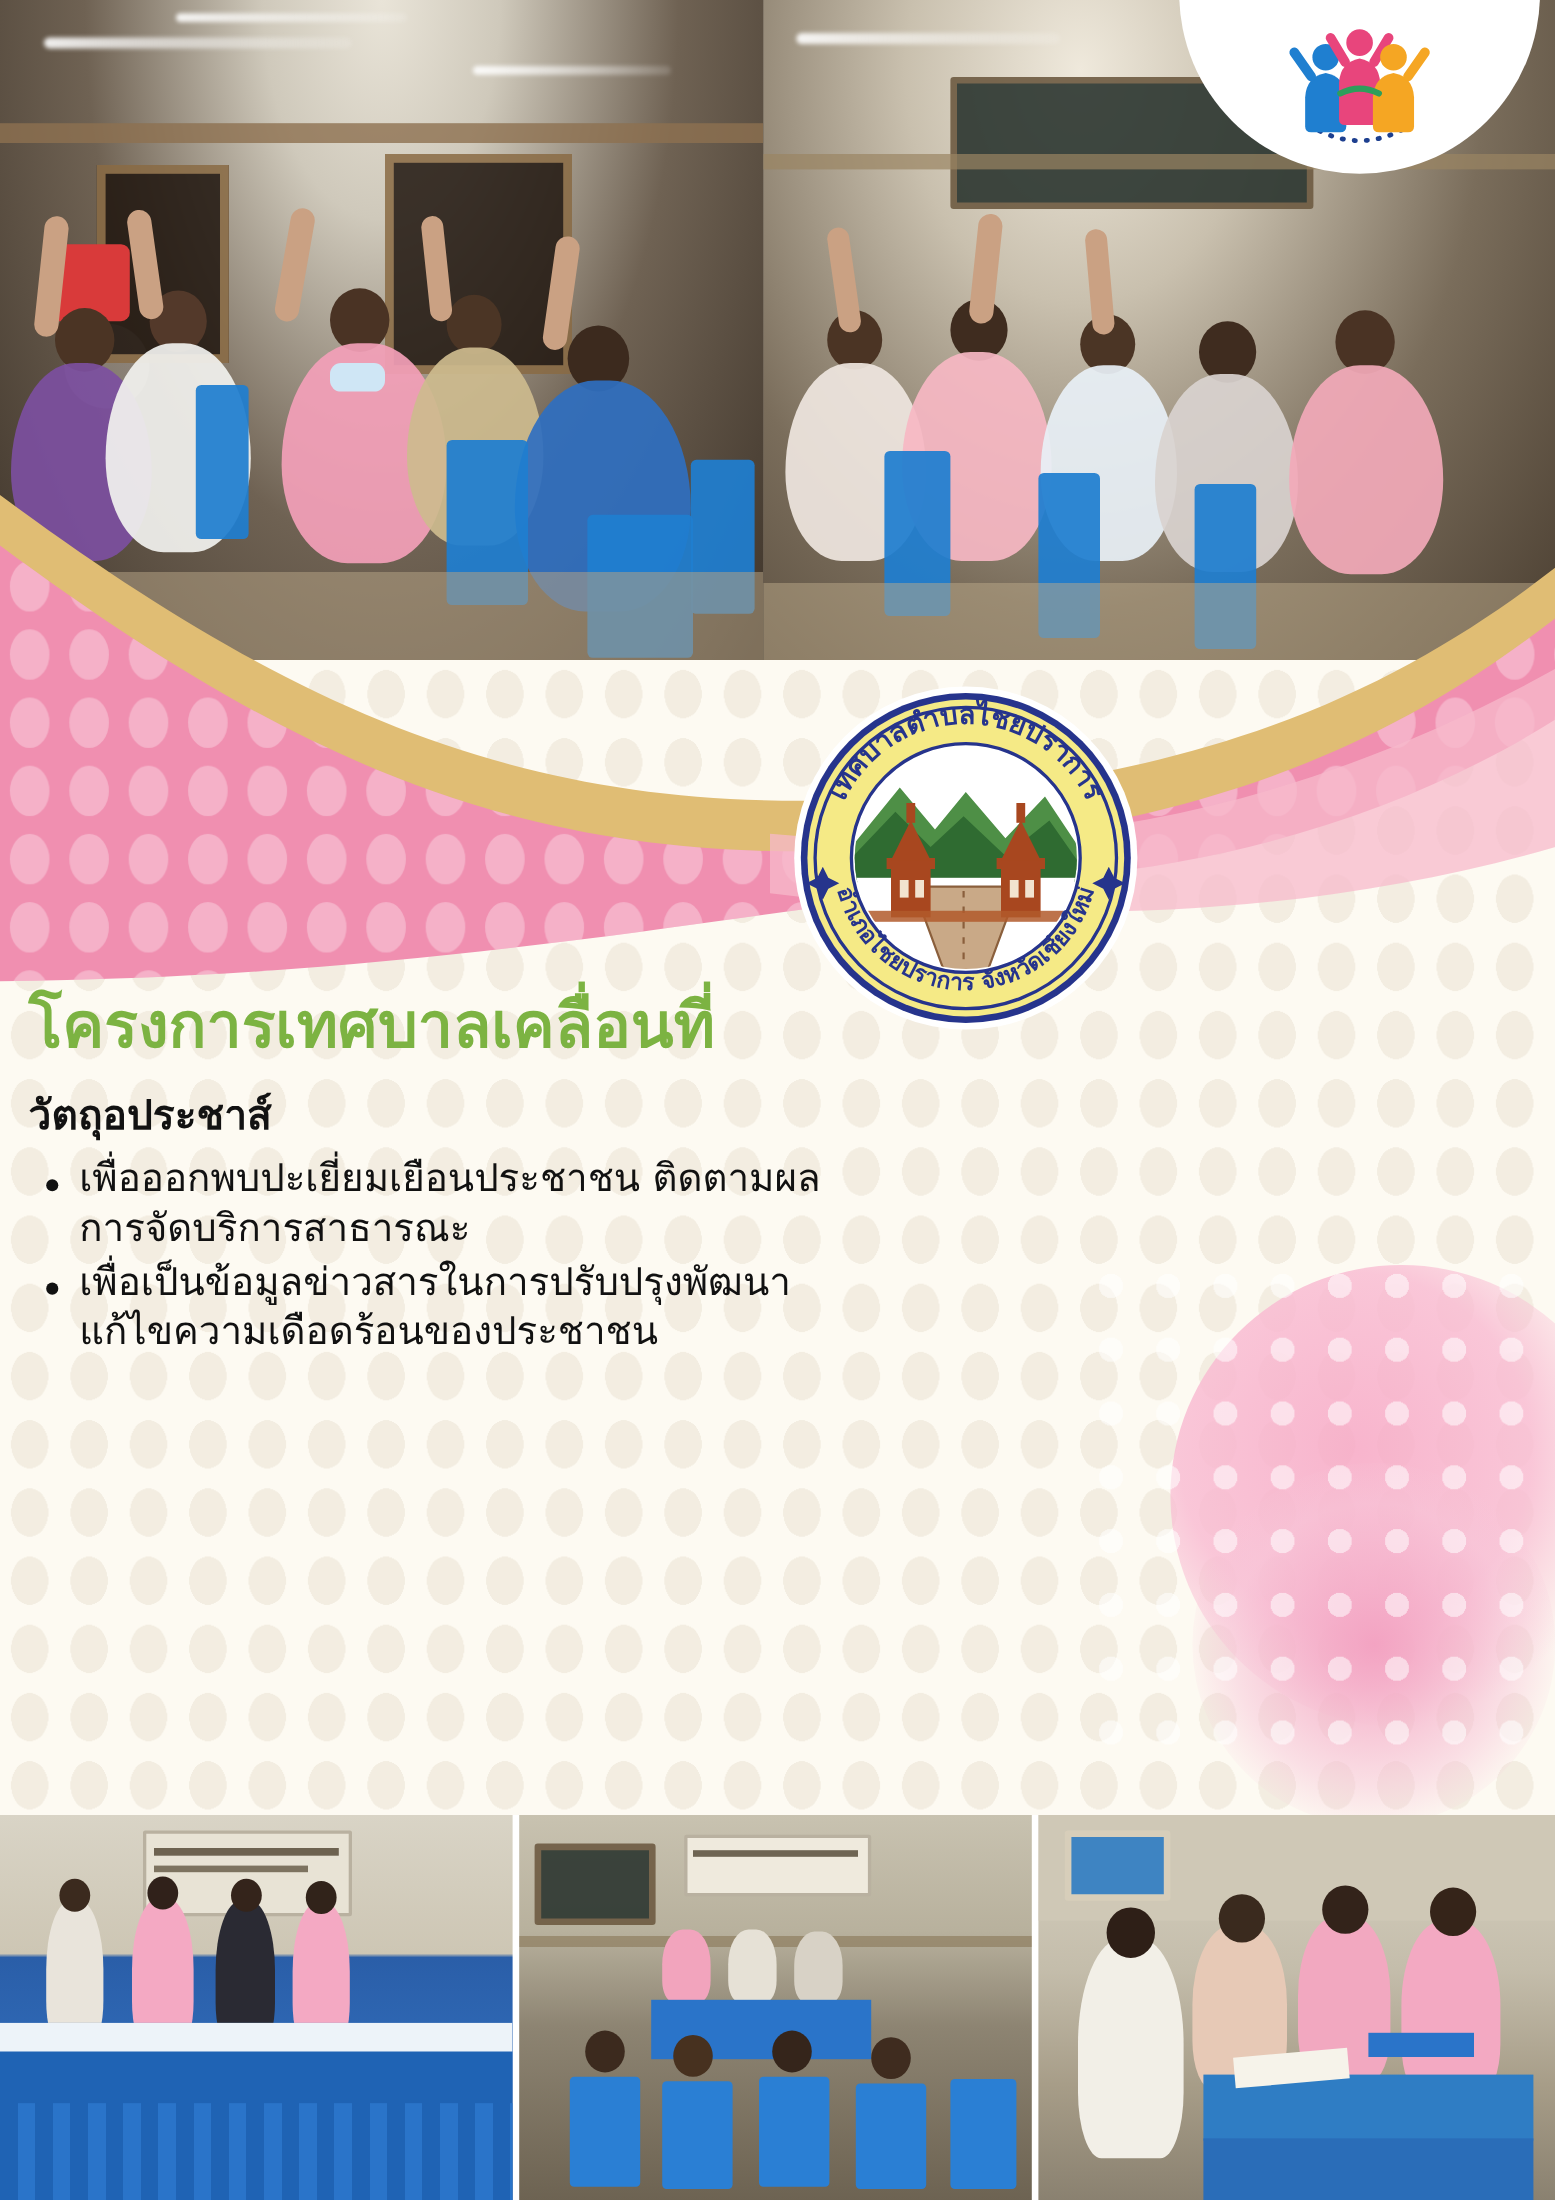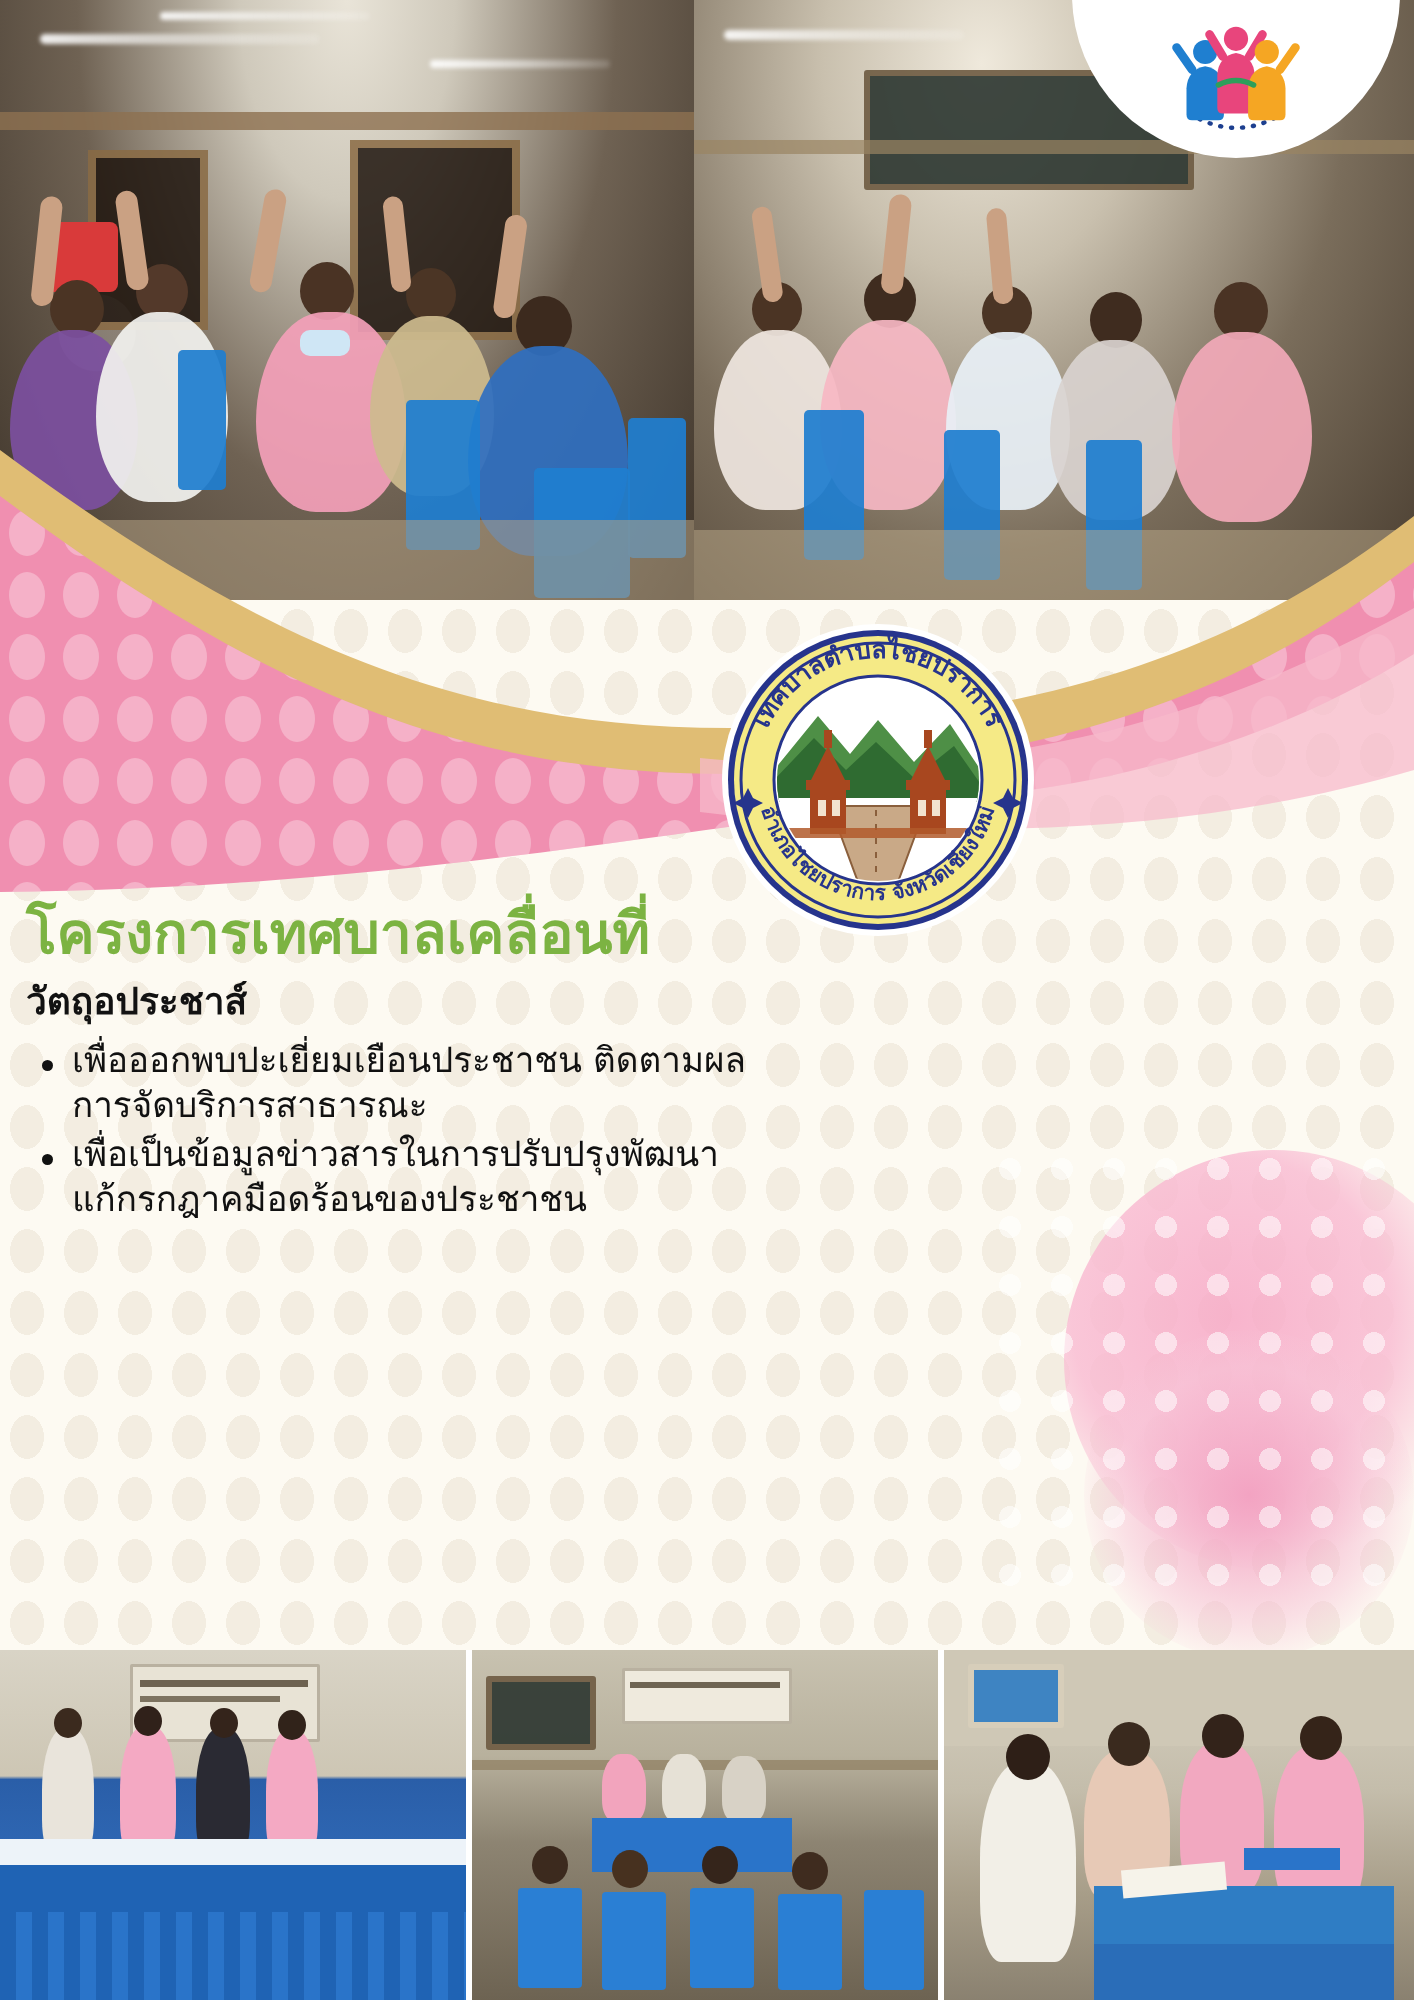--- a/index.html
+++ b/index.html
@@ -88,21 +88,21 @@
     background-size:52px 58px;
     z-index:7;
   }
 
   
   .text-col{
     position:absolute;left:26px;top:900px;width:940px;z-index:30;
   }
   .title{
     font-size:57px;font-weight:700;color:#7cb342;letter-spacing:0px;
-    line-height:1.18;margin:0 0 4px 0;
+    line-height:1.18;margin:0 0 16px 0;
     font-family:"DejaVu Sans","Liberation Sans",sans-serif;
   }
   .subtitle{
     font-size:37px;font-weight:700;color:#121212;margin:0 0 8px 0;
     font-family:"DejaVu Sans","Liberation Sans",sans-serif;
   }
   ul.obj{margin:0;padding:0 0 0 46px;list-style:none;}
   ul.obj li{
     position:relative;font-size:35px;font-weight:400;color:#111;
     line-height:1.28;margin:0 0 4px 0;max-width:700px;
@@ -327,21 +327,21 @@
       <path d="M30 168 l5 10 10 5 -10 5 -5 10 -5 -10 -10 -5 10 -5z"></path>
       <path d="M290 168 l5 10 10 5 -10 5 -5 10 -5 -10 -10 -5 10 -5z"></path>
     </g>
   </svg>
 
   <div class="text-col">
     <h1 class="title">โครงการเทศบาลเคลื่อนที่</h1>
     <h2 class="subtitle">วัตถุอประชาส์</h2>
     <ul class="obj">
       <li>เพื่อออกพบปะเยี่ยมเยือนประชาชน ติดตามผลการจัดบริการสาธารณะ</li>
-      <li>เพื่อเป็นข้อมูลข่าวสารในการปรับปรุงพัฒนา แก้กรกฎาคมือดร้อนของประชาชน</li>
+      <li>เพื่อเป็นข้อมูลข่าวสารในการปรับปรุงพัฒนา แก้ไขความเดือดร้อนของประชาชน</li>
     </ul>
   </div>
 
 
   <div class="strip">
 
     <div class="cell cell-a">
       <div class="banner" style="left:130px;top:14px;width:190px;height:78px;"></div>
       <div style="position:absolute;left:140px;top:30px;width:168px;height:7px;background:#6d6250;"></div>
       <div style="position:absolute;left:140px;top:46px;width:140px;height:6px;background:#7d7360;"></div>

